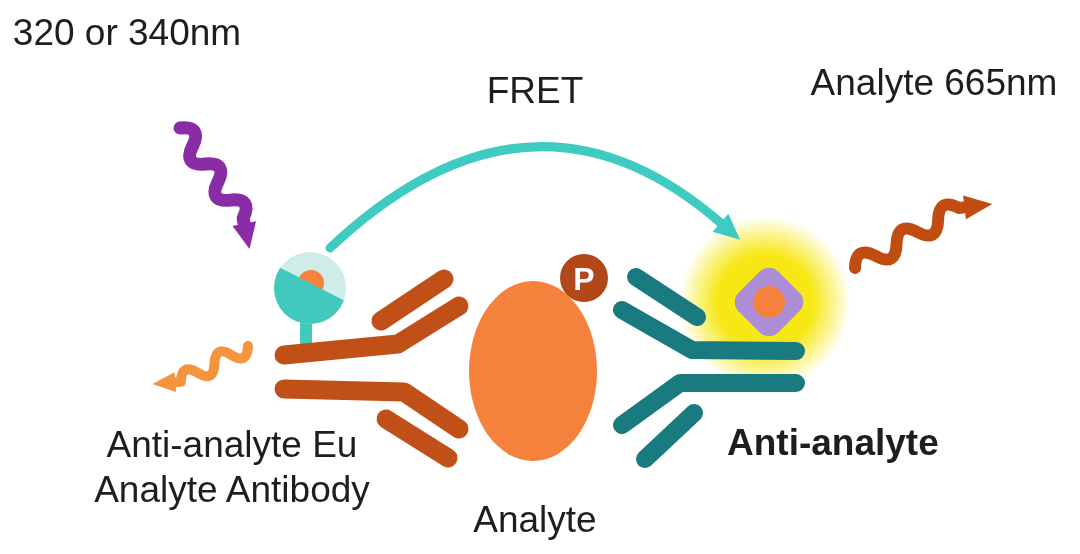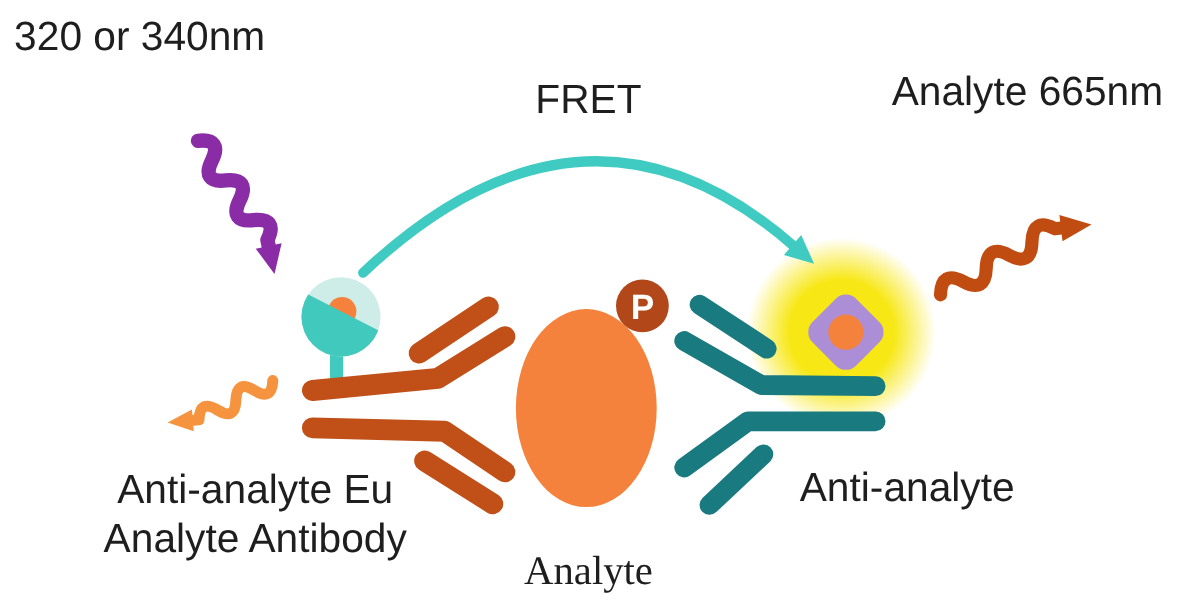--- a/index.html
+++ b/index.html
@@ -6,26 +6,26 @@
   .stage{
     position:relative;width:1080px;height:554px;background:#ffffff;
     font-family:"Liberation Sans", sans-serif;overflow:hidden;
   }
   .stage svg{position:absolute;left:0;top:0;}
   .label{
     position:absolute;color:#1e1e1e;font-size:37px;line-height:45px;
     text-align:center;white-space:nowrap;font-weight:400;
   }
   .label.center{transform:translateX(-50%);}
-  .label.left{text-align:left;}
+  .label.left{text-align:left;font-weight:bold;}
   #excitation-label{left:127px;top:10px;}
   #fret-label{left:535px;top:68px;text-align:right;}
   #emission-label{left:934px;top:60px;}
   #donor-label{left:232px;top:422px;}
-  #analyte-label{left:535px;top:497px;font-family:Liberation Serif, serif;}
+  #analyte-label{left:535px;top:497px;}
   #acceptor-label{left:727px;top:420px;}
 </style>
 </head>
 <body>
 
 <div class="stage">
 
   <svg width="1080" height="554" viewBox="0 0 1080 554">
     <defs>
       <radialGradient id="glowGrad">

